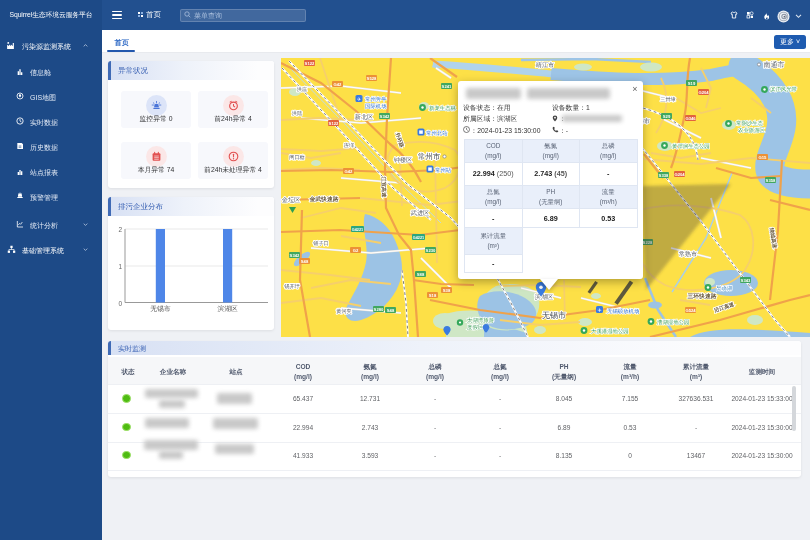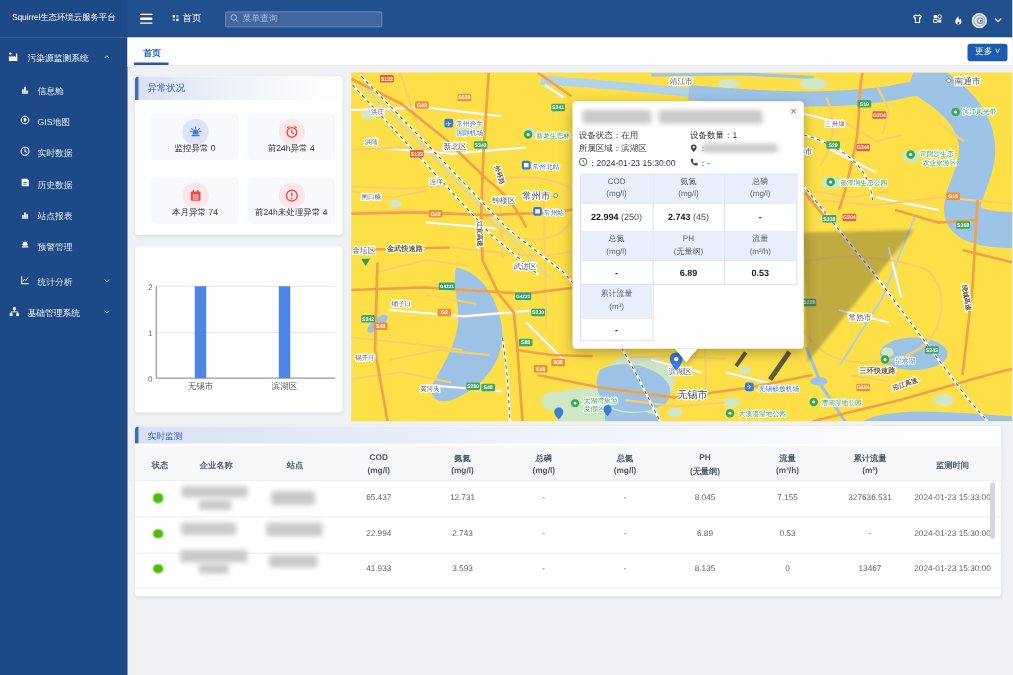--- a/index.html
+++ b/index.html
@@ -500,20 +500,23 @@
     <svg style="position:absolute; left:29.5px; top:8.5px;" width="11" height="11" viewBox="0 0 24 24">
         <circle cx="12" cy="12" r="9.4" fill="none" stroke="#e25050" stroke-width="2.4"></circle>
         <rect x="10.8" y="6" width="2.4" height="8" rx="1.2" fill="#e25050"></rect>
         <circle cx="12" cy="17" r="1.5" fill="#e25050"></circle>
       </svg>
     <div class="ctxt">前24h未处理异常 4</div>
   </div>
 </div>
 
 <div class="panel" style="left:108px; top:197px; width:166px; height:133px;">
+  <div class="phead">
+      <span>排污企业分布</span>
+    </div>
   <svg width="166" height="110" viewBox="0 0 166 110" style="position:absolute; left:0; top:19px;">
     <line x1="17" y1="13" x2="160" y2="13" stroke="#e9e9e9" stroke-width="1"></line>
     <line x1="17" y1="50" x2="160" y2="50" stroke="#e9e9e9" stroke-width="1"></line>
     <line x1="17" y1="86.5" x2="160" y2="86.5" stroke="#999" stroke-width="1"></line>
     <line x1="17" y1="13" x2="17" y2="86.5" stroke="#999" stroke-width="1"></line>
     <rect x="47.8" y="13" width="9.2" height="73.5" fill="#4e86e8"></rect>
     <rect x="115" y="13" width="9.2" height="73.5" fill="#4e86e8"></rect>
     <text x="14" y="16" font-size="6.5" fill="#666" text-anchor="end">2</text>
     <text x="14" y="53" font-size="6.5" fill="#666" text-anchor="end">1</text>
     <text x="14" y="89.5" font-size="6.5" fill="#666" text-anchor="end">0</text>
@@ -616,21 +619,21 @@
     <div class="pinfo" style="left:101.5px; top:44.5px;">：-</div>
   <table class="ptab" cellspacing="0">
     <tbody>
         <tr style="height:23px">
           <td class="ph">COD<br>(mg/l)</td>
           <td class="ph">氨氮<br>(mg/l)</td>
           <td class="ph">总磷<br>(mg/l)</td>
         </tr>
     <tr style="height:23.3px">
           <td class="pv">22.994 <span style="font-weight:normal;color:#555;">(250)</span></td>
-          <td class="pv">2.743 <span style="font-weight:normal;color:#555;">(45)</span></td>
+          <td class="pv">2.743 <span style="font-weight:bold;color:#555;">(45)</span></td>
           <td class="pv">-</td>
         </tr>
     <tr style="height:22.8px">
           <td class="ph">总氮<br>(mg/l)</td>
           <td class="ph">PH<br>(无量纲)</td>
           <td class="ph">流量<br>(m³/h)</td>
         </tr>
     <tr style="height:19.3px">
           <td class="pv">-</td>
           <td class="pv">6.89</td>

